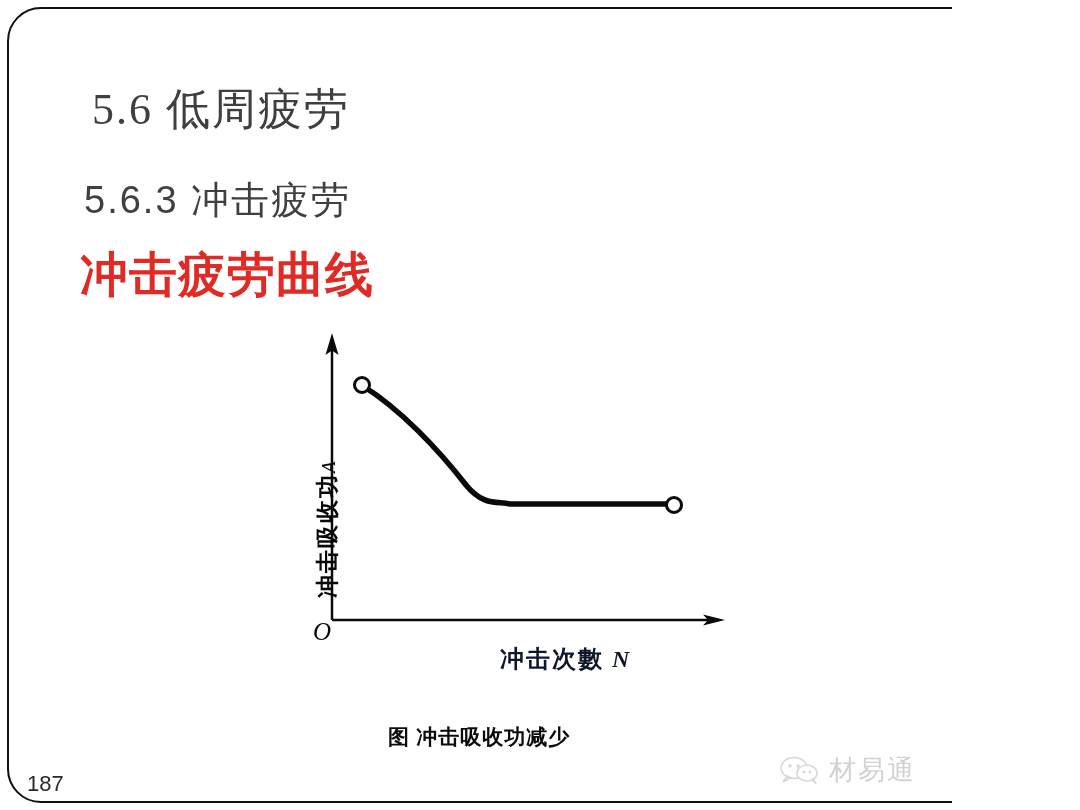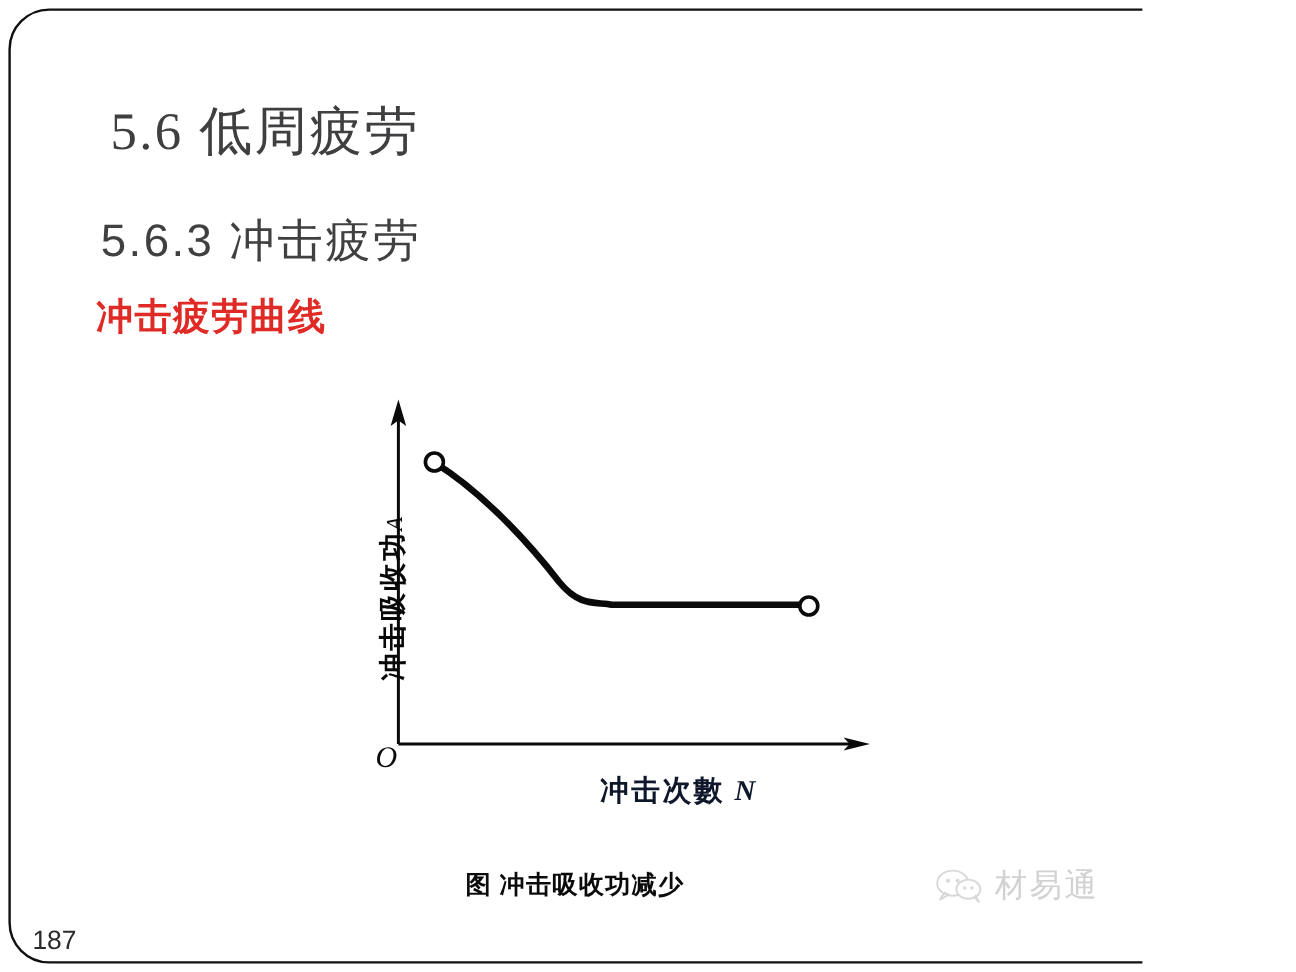--- a/index.html
+++ b/index.html
@@ -9,21 +9,20 @@
   }
   body {
     font-family: "Liberation Serif", "DejaVu Serif", serif;
   }
   #slide {
     position: relative;
     width: 952px;
     height: 810px;
     background: #ffffff;
     overflow: hidden;
-    text-align: center;
   }
   
   #slide-frame {
     position: absolute;
     left: 7px;
     top: 7px;
     width: 1064px;
     height: 796px;
     border: 2.5px solid #111111;
     border-radius: 34px;
@@ -48,21 +47,21 @@
     font-size: 38px;
     letter-spacing: 2px;
     color: #404040;
     font-family: Liberation Sans, sans-serif;
     white-space: nowrap;
   }
   .heading-sub2 {
     position: absolute;
     left: 80px;
     top: 243px;
-    font-size: 31px;
+    font-size: 48px;
     letter-spacing: 1px;
     font-weight: bold;
     color: #e02a25;
     font-family: Liberation Serif, serif;
     white-space: nowrap;
   }
   
   #figure {
     position: absolute;
     left: 270px;
@@ -141,21 +140,21 @@
     left: 27px;
     top: 746px;
     font-size: 22px;
     color: #2b2b2b;
     font-family: "Liberation Sans", sans-serif;
     margin-top: 25px;
   }
   .watermark {
     position: absolute;
     right: 36px;
-    top: 720px;
+    top: 752px;
     display: flex;
     align-items: center;
     gap: 8px;
     color: #d2d2d2;
     font-size: 27px;
     font-family: "Liberation Serif", "DejaVu Serif", serif;
     letter-spacing: 2px;
     white-space: nowrap;
   }
   .watermark svg { display: block; }

